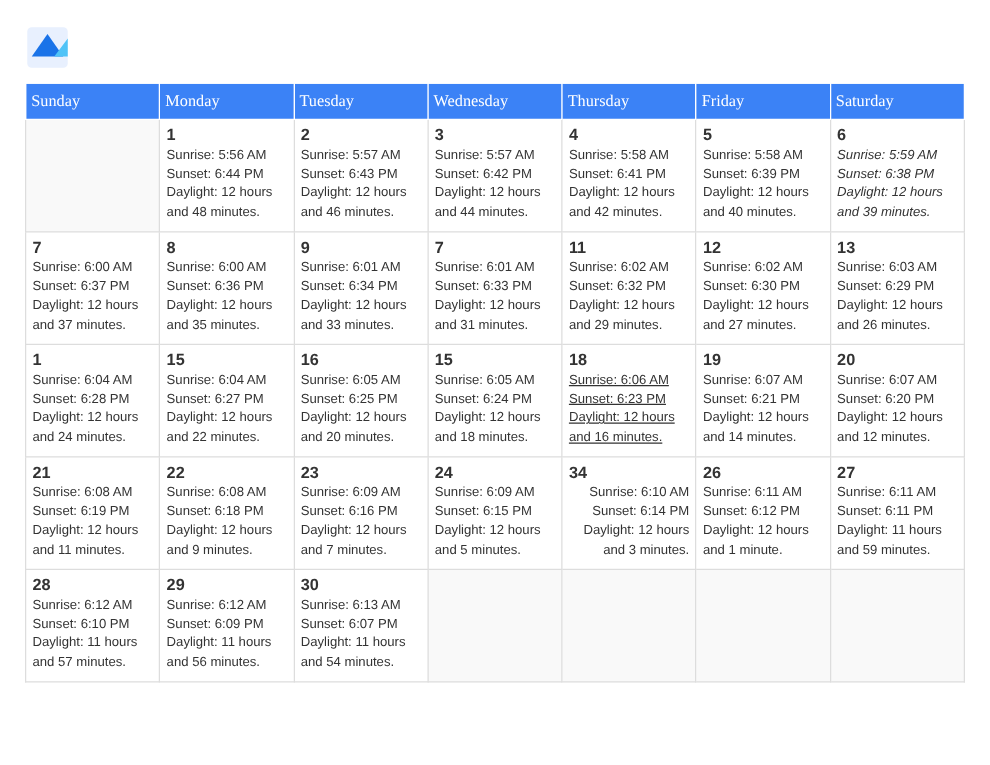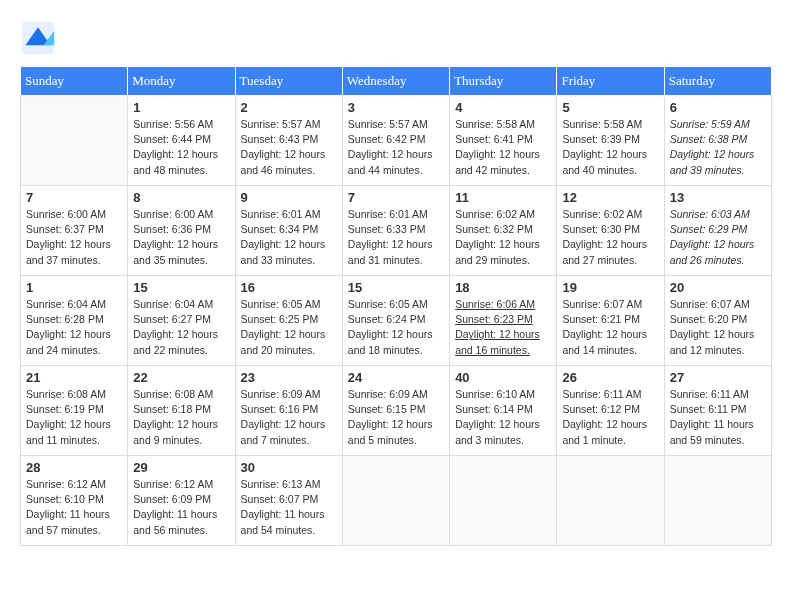--- a/index.html
+++ b/index.html
@@ -210,21 +210,21 @@
         </td>
         <td>
           <div class="day-number">12</div>
           <div class="day-info" style="white-space: pre-line;">Sunrise: 6:02 AM
 Sunset: 6:30 PM
 Daylight: 12 hours
 and 27 minutes.</div>
         </td>
         <td>
           <div class="day-number">13</div>
-          <div class="day-info" style="white-space: pre-line; font-style: italic;">Sunrise: 6:03 AM
+          <div class="day-info" style="white-space: pre-line;">Sunrise: 6:03 AM
 Sunset: 6:29 PM
 Daylight: 12 hours
 and 26 minutes.</div>
         </td>
       </tr>
       <tr class="week-row">
         <td>
           <div class="day-number">1</div>
           <div class="day-info" style="white-space: pre-line;">Sunrise: 6:04 AM
 Sunset: 6:28 PM
@@ -297,22 +297,22 @@
 and 7 minutes.</div>
         </td>
         <td>
           <div class="day-number">24</div>
           <div class="day-info" style="white-space: pre-line;">Sunrise: 6:09 AM
 Sunset: 6:15 PM
 Daylight: 12 hours
 and 5 minutes.</div>
         </td>
         <td>
-          <div class="day-number">40</div>
-          <div class="day-info" style="white-space: pre-line;">Sunrise: 6:10 AM
+          <div class="day-number">34</div>
+          <div class="day-info" style="white-space: pre-line; text-align: right;">Sunrise: 6:10 AM
 Sunset: 6:14 PM
 Daylight: 12 hours
 and 3 minutes.</div>
         </td>
         <td>
           <div class="day-number">26</div>
           <div class="day-info" style="white-space: pre-line;">Sunrise: 6:11 AM
 Sunset: 6:12 PM
 Daylight: 12 hours
 and 1 minute.</div>

